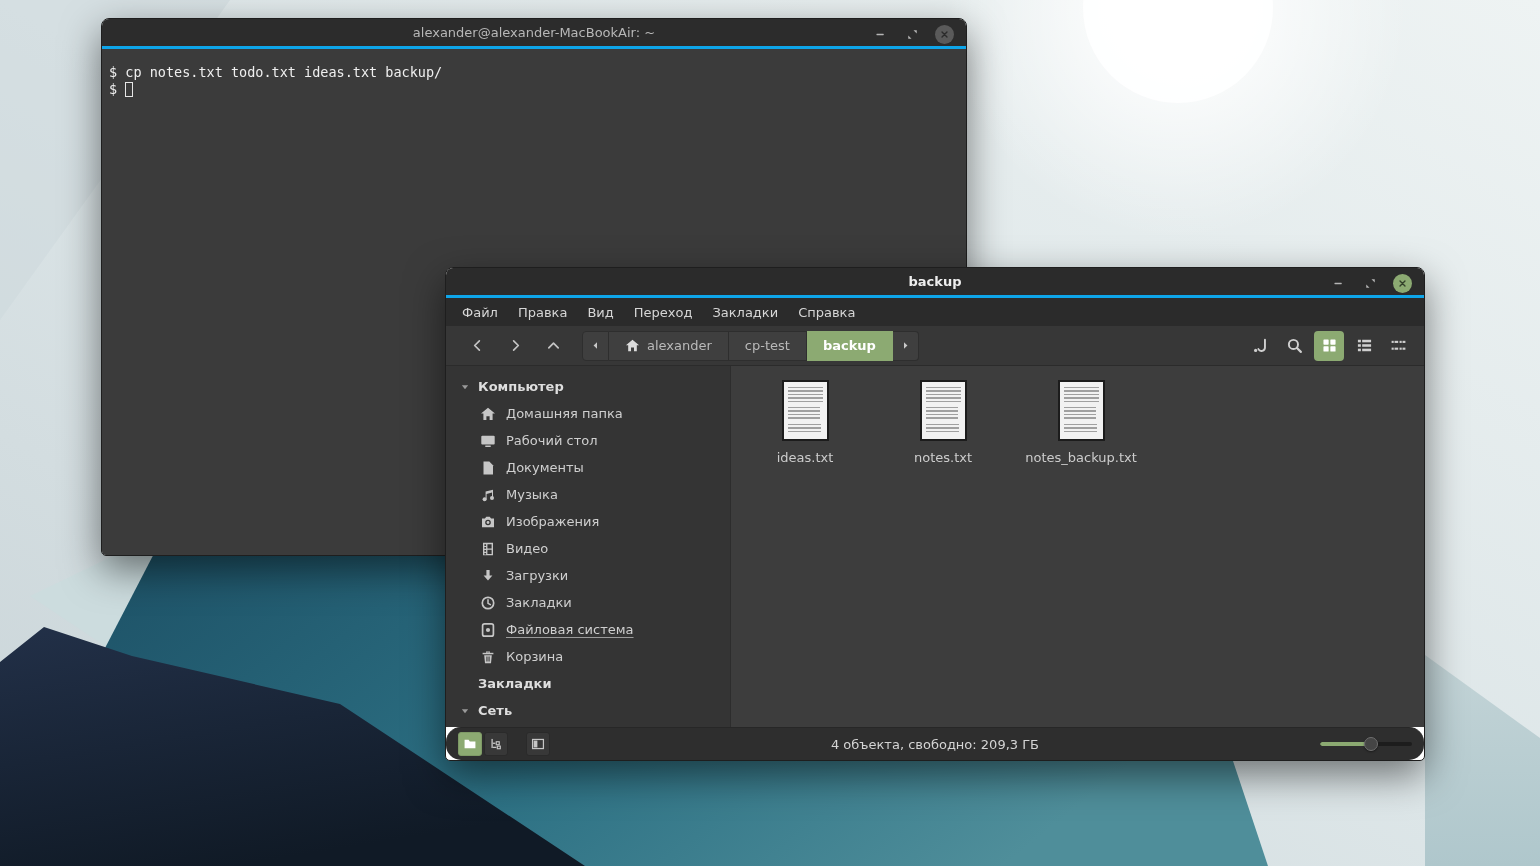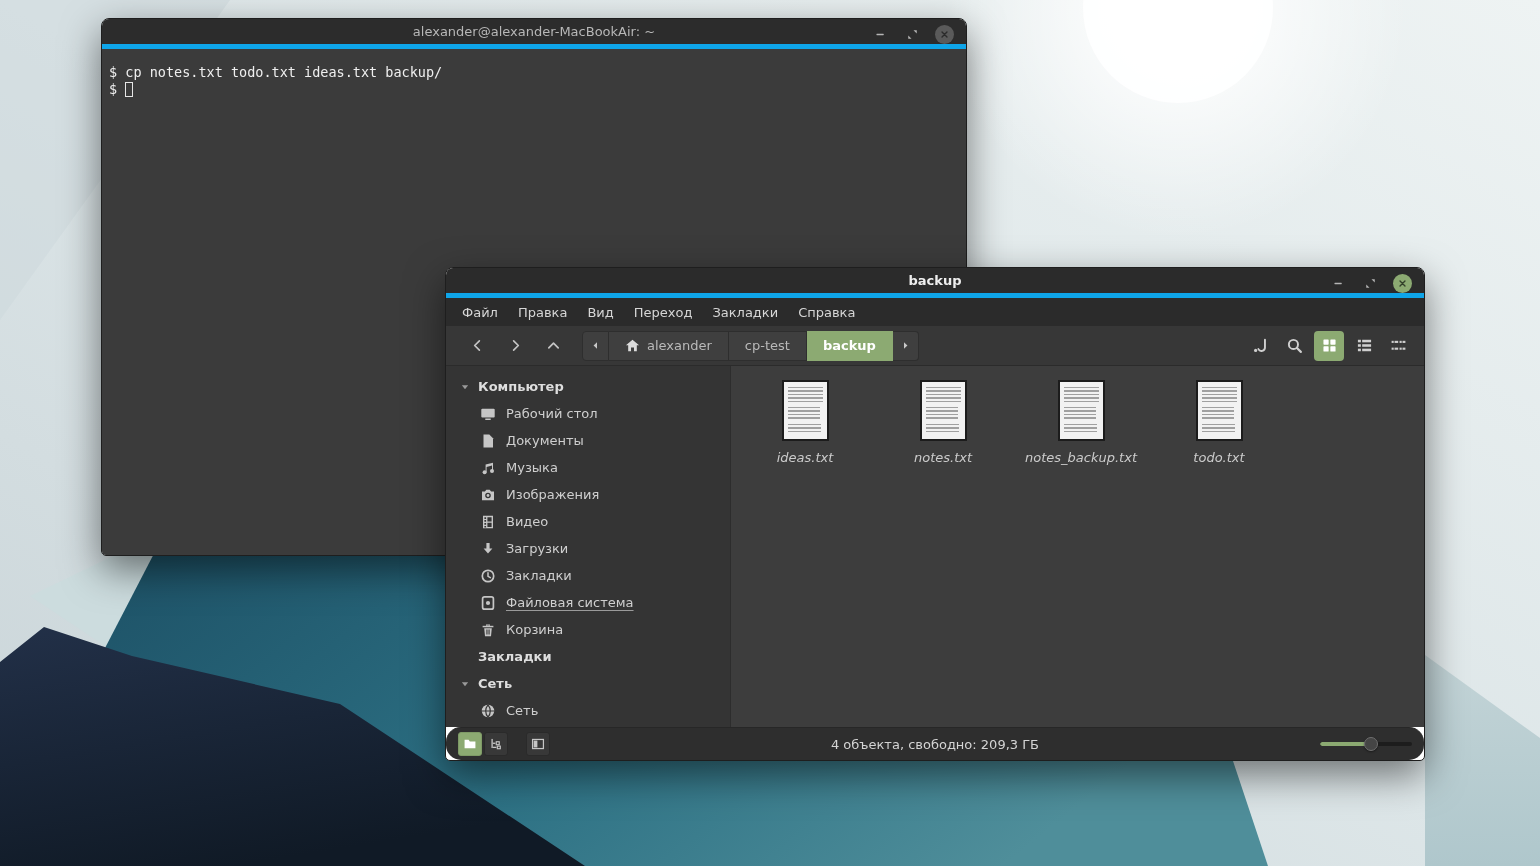--- a/index.html
+++ b/index.html
@@ -6,21 +6,21 @@
   html,body { width:1540px; height:866px; overflow:hidden; }
   body { position:relative; font-family:"DejaVu Sans", sans-serif; background:#dfe7e9; }
 
   
   .wallpaper { position:absolute; inset:0; z-index:0; }
 
   
   .window { position:absolute; border:1px solid #1e1e1e; border-radius:8px 8px 5px 5px;
             box-shadow:0 14px 38px rgba(0,0,0,.5); overflow:hidden; }
   .titlebar { height:30px; display:flex; align-items:center; position:relative;
-              background:#2c2c2c; border-bottom:5px solid #0ea5e9; flex:0 0 30px; }
+              background:#2c2c2c; border-bottom:3px solid #0ea5e9; flex:0 0 30px; }
   .titlebar .title { position:absolute; left:0; right:0; text-align:center;
                      font-size:13px; pointer-events:none; }
   .controls { position:absolute; right:12px; top:0; height:30px; display:flex;
               align-items:center; gap:14px; }
   .ctl { width:18px; height:18px; display:flex; align-items:center; justify-content:center;
          color:#b5b5b5; }
   .ctl svg { width:13px; height:13px; }
   .ctl.circle { width:19px; height:19px; border-radius:50%; }
   .ctl.circle svg { width:11px; height:11px; }
 
@@ -77,21 +77,21 @@
   .side-header .expander { width:10px; height:10px; color:#9a9a9a; display:flex; }
   .side-header .expander svg { width:10px; height:10px; }
   .side-header.no-exp { padding-left:32px; }
   .side-item { padding-left:34px; color:#cfcfcf; gap:10px; }
   .side-item .sicon { width:16px; height:16px; color:#c6c6c6; display:flex; }
   .side-item .sicon svg { width:16px; height:16px; }
   .side-item.underlined .slabel { text-decoration:underline; text-underline-offset:3px;
                                   text-decoration-color:#9a9a9a; }
 
   .content { flex:1; background:#3d3d3d; padding:14px 0 0 10px; display:flex;
-             align-items:flex-start;font-style:italic; }
+             align-items:flex-start; }
   .file-item { width:128px; margin-right:10px; display:flex; flex-direction:column;
                align-items:center; }
   .thumb { width:47px; height:61px; background:#f2f2f2; border:2px solid #1c1c1c;
            padding:5px 4px; display:flex; flex-direction:column; gap:4px; }
   .para { background-image:repeating-linear-gradient(#a0a0a0 0 1.3px, transparent 1.3px 3.4px); }
   .para.p1 { height:17px; }
   .para.p2 { height:14px; width:92%; }
   .para.p3 { height:10px; width:96%; }
   .file-label { margin-top:9px; font-size:13px; color:#cccccc; }
 
@@ -303,20 +303,28 @@
           <span class="expander">
             <svg viewBox="0 0 16 16" fill="currentColor">
               <path d="M3 5 L13 5 L8 11.5 Z"></path>
             </svg>
           </span>
           <span>Компьютер</span>
         </div>
         <div class="side-row side-item">
           <span class="sicon">
             <svg viewBox="0 0 16 16" fill="currentColor">
+              <path d="M8 1.8 L15 7.6 H12.6 V14 H9.6 V10.2 H6.4 V14 H3.4 V7.6 H1 Z"></path>
+            </svg>
+          </span>
+          <span class="slabel">Домашняя папка</span>
+        </div>
+        <div class="side-row side-item">
+          <span class="sicon">
+            <svg viewBox="0 0 16 16" fill="currentColor">
               <rect x="1.3" y="2.8" width="13.4" height="8.6" rx="1"></rect>
               <rect x="5.2" y="12.4" width="5.6" height="1.6" rx="0.4"></rect>
             </svg>
           </span>
           <span class="slabel">Рабочий стол</span>
         </div>
         <div class="side-row side-item">
           <span class="sicon">
             <svg viewBox="0 0 16 16" fill="currentColor">
               <path d="M3.5 1.5 h5.8 L13 5.2 V14.5 H3.5 Z"></path>
@@ -426,28 +434,20 @@
           <div class="file-label">notes.txt</div>
         </div>
         <div class="file-item">
           <div class="thumb">
             <div class="para p1"></div>
             <div class="para p2"></div>
             <div class="para p3"></div>
           </div>
           <div class="file-label">notes_backup.txt</div>
         </div>
-        <div class="file-item">
-          <div class="thumb">
-            <div class="para p1"></div>
-            <div class="para p2"></div>
-            <div class="para p3"></div>
-          </div>
-          <div class="file-label">todo.txt</div>
-        </div>
       </div>
   </div>
 
   <div class="statusbar">
     <span class="status-btn active">
         <svg viewBox="0 0 16 16" fill="currentColor">
           <path d="M1.8 3.2 h4.6 L7.8 5 h6.4 V12.8 H1.8 Z"></path>
         </svg>
       </span>
     <span class="status-btn">

